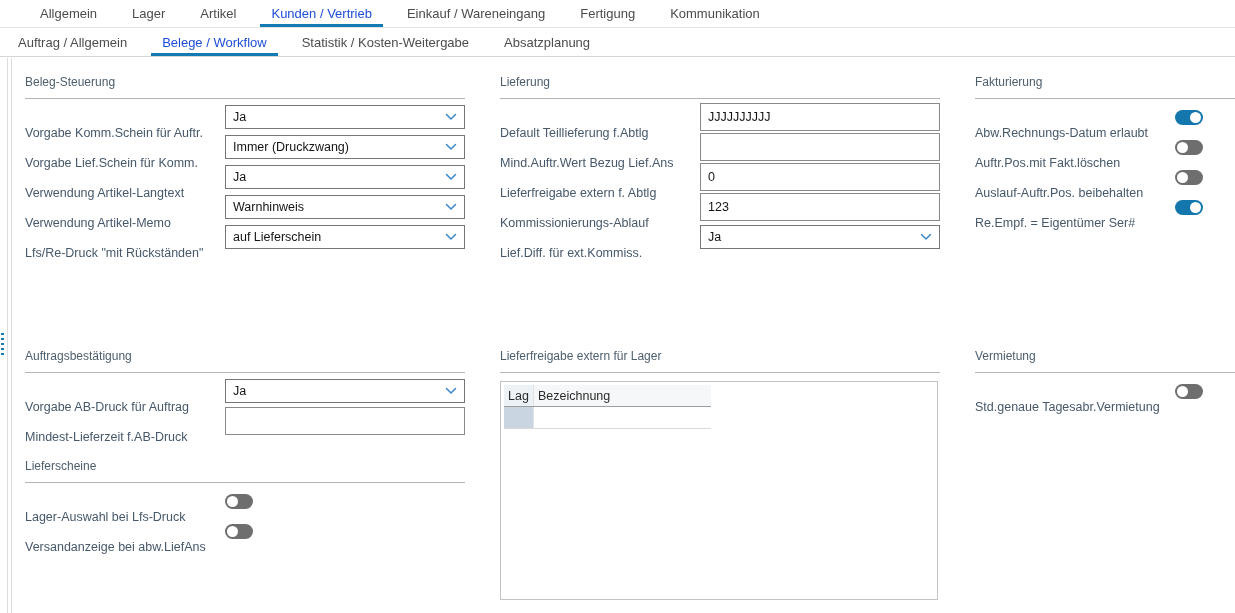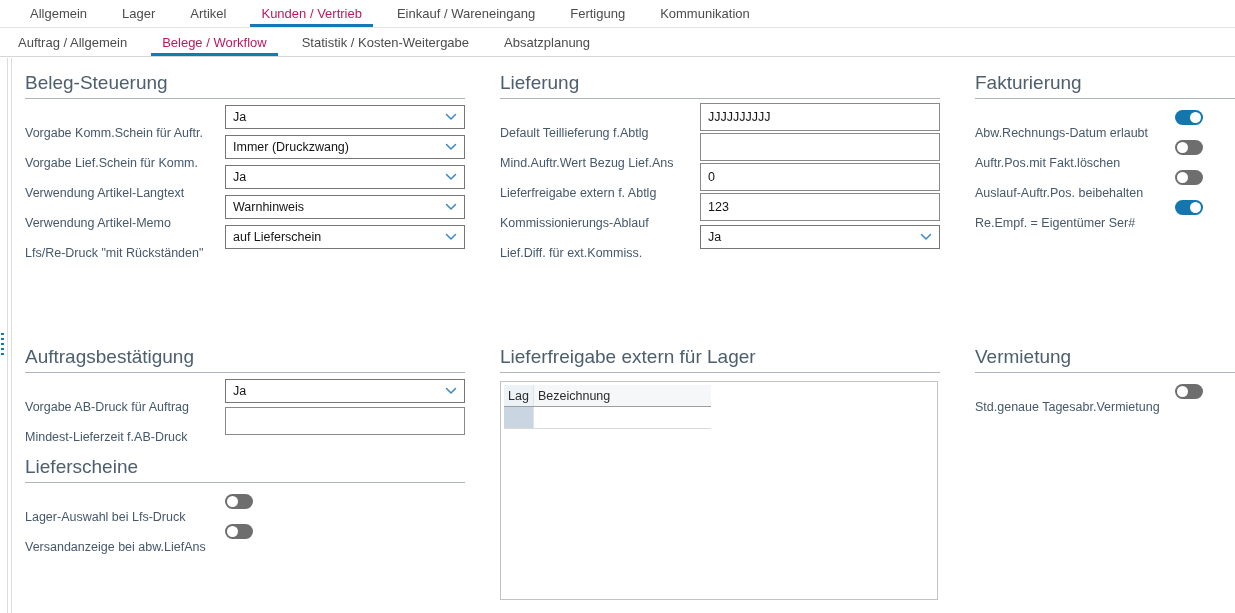--- a/index.html
+++ b/index.html
@@ -2,35 +2,35 @@
 <html><head>
 <meta charset="utf-8">
 <style>
   * { margin:0; padding:0; box-sizing:border-box; }
   html,body { background:#fff; }
   body { font-family:"Liberation Sans","DejaVu Sans",sans-serif; color:#1a1a1a; }
   #app { position:relative; width:1235px; height:613px; background:#fff; overflow:hidden; }
 
   
   .tabbar { display:flex; align-items:stretch; gap:13px; }
-  .tabbar1 { height:28px; padding-left:19px; border-bottom:1px solid #e4e4e4; }
+  .tabbar1 { height:28px; padding-left:29px; border-bottom:1px solid #e4e4e4; }
   .tabbar2 { height:29px; padding-left:7px;  border-bottom:1px solid #d6d6d6; }
   .tab { display:flex; align-items:center; padding:3px 11px 0 11px; font-size:13px;
          color:#4c4c4c; border-bottom:3px solid transparent; cursor:pointer; white-space:nowrap; }
-  .tab[data-active="true"] { color:#be185d; border-bottom-color:#137bb4; }
+  .tab[data-active="true"] { color:#1d4ed8; border-bottom-color:#137bb4; }
 
   
   .rail { position:absolute; top:58px; bottom:0; width:1px; background:#dcdcdc; }
   .rail.r1 { left:7px; } .rail.r2 { left:11px; }
   .grip { position:absolute; left:1px; top:333px; width:3px; height:22px;
           background:repeating-linear-gradient(#137bb4 0 2px, transparent 2px 5px); }
 
   
   .section { position:absolute; }
-  .section-title { font-size:19px; color:#4d5e6d; padding-bottom:5px;
+  .section-title { font-size:12px; color:#4d5e6d; padding-bottom:5px;
                    border-bottom:1px solid #aeb4ba; line-height:21px; }
   .rows { margin-top:0; }
   .field-row { display:flex; align-items:center; height:24px; margin-top:6px; }
   .field-label { flex:0 0 200px; font-size:12.5px; color:#46586a; white-space:nowrap;
                  overflow:hidden;margin-top:32px; }
 
   
   .select { flex:1; height:24px; border:1px solid #767676; background:#fff;
             display:flex; align-items:center; padding:0 7px; cursor:pointer;gap:16px; }
   .select-value { flex:1; font-size:12.5px; color:#141414; }

